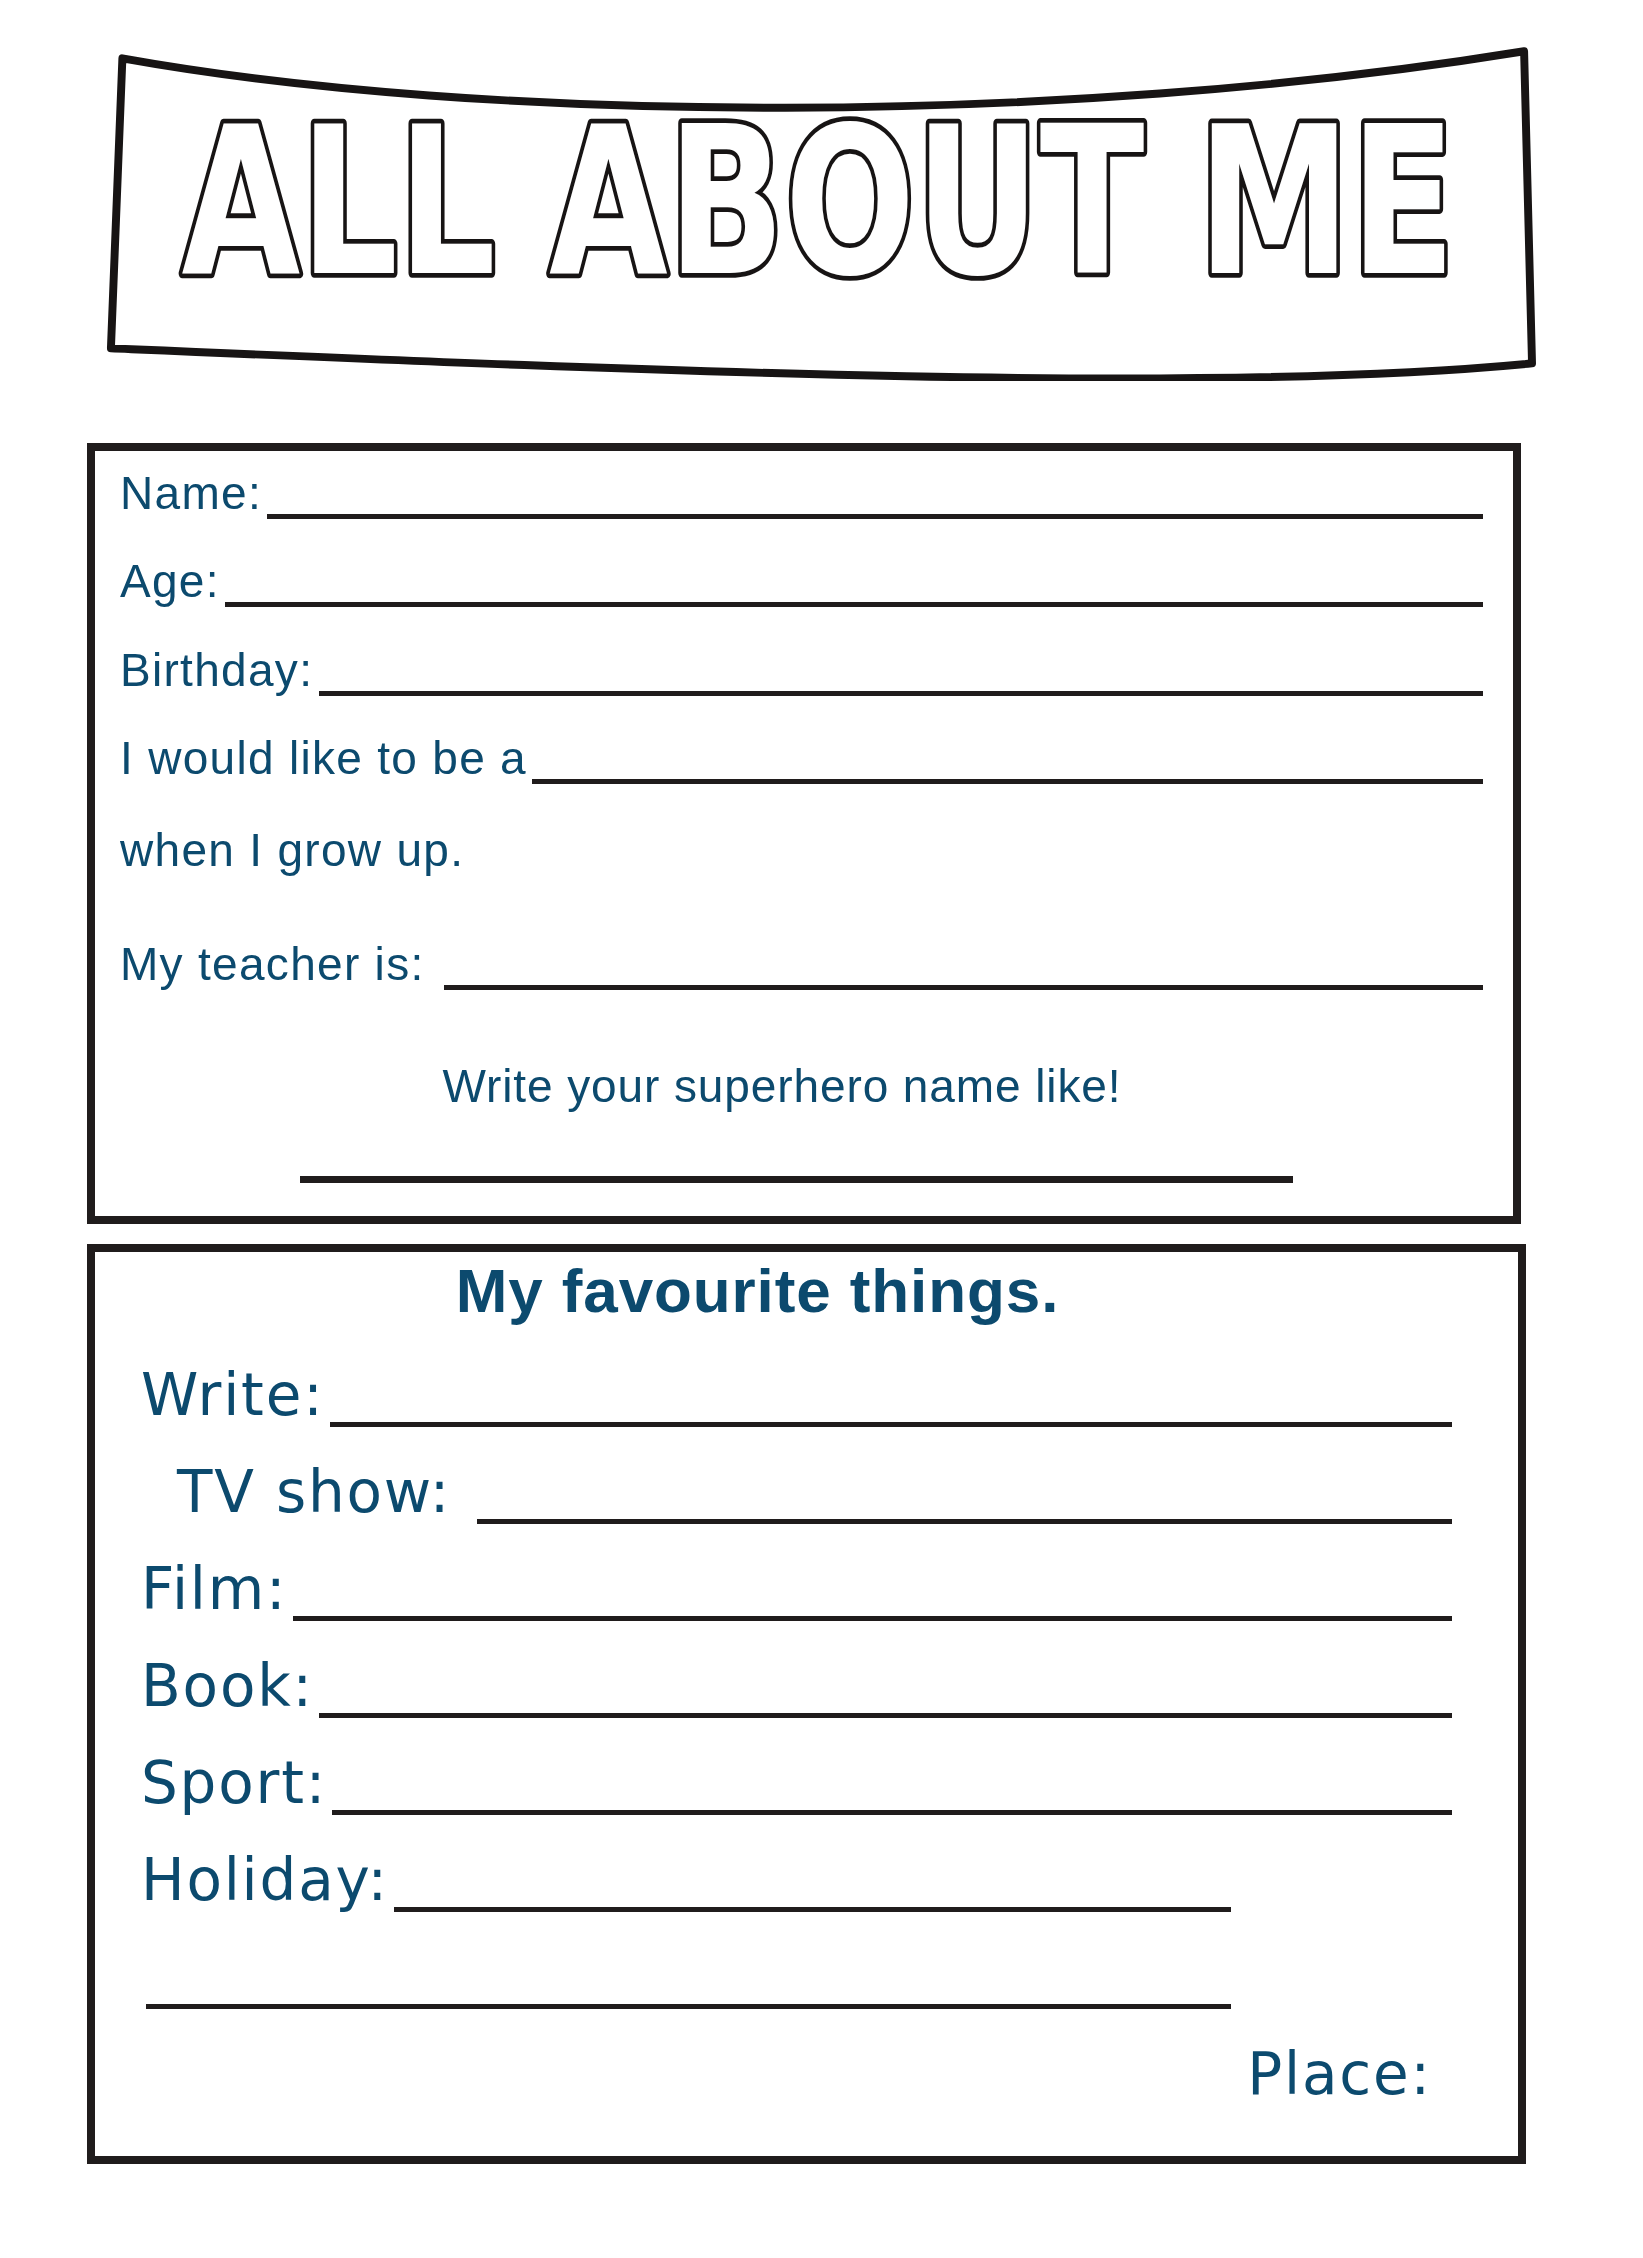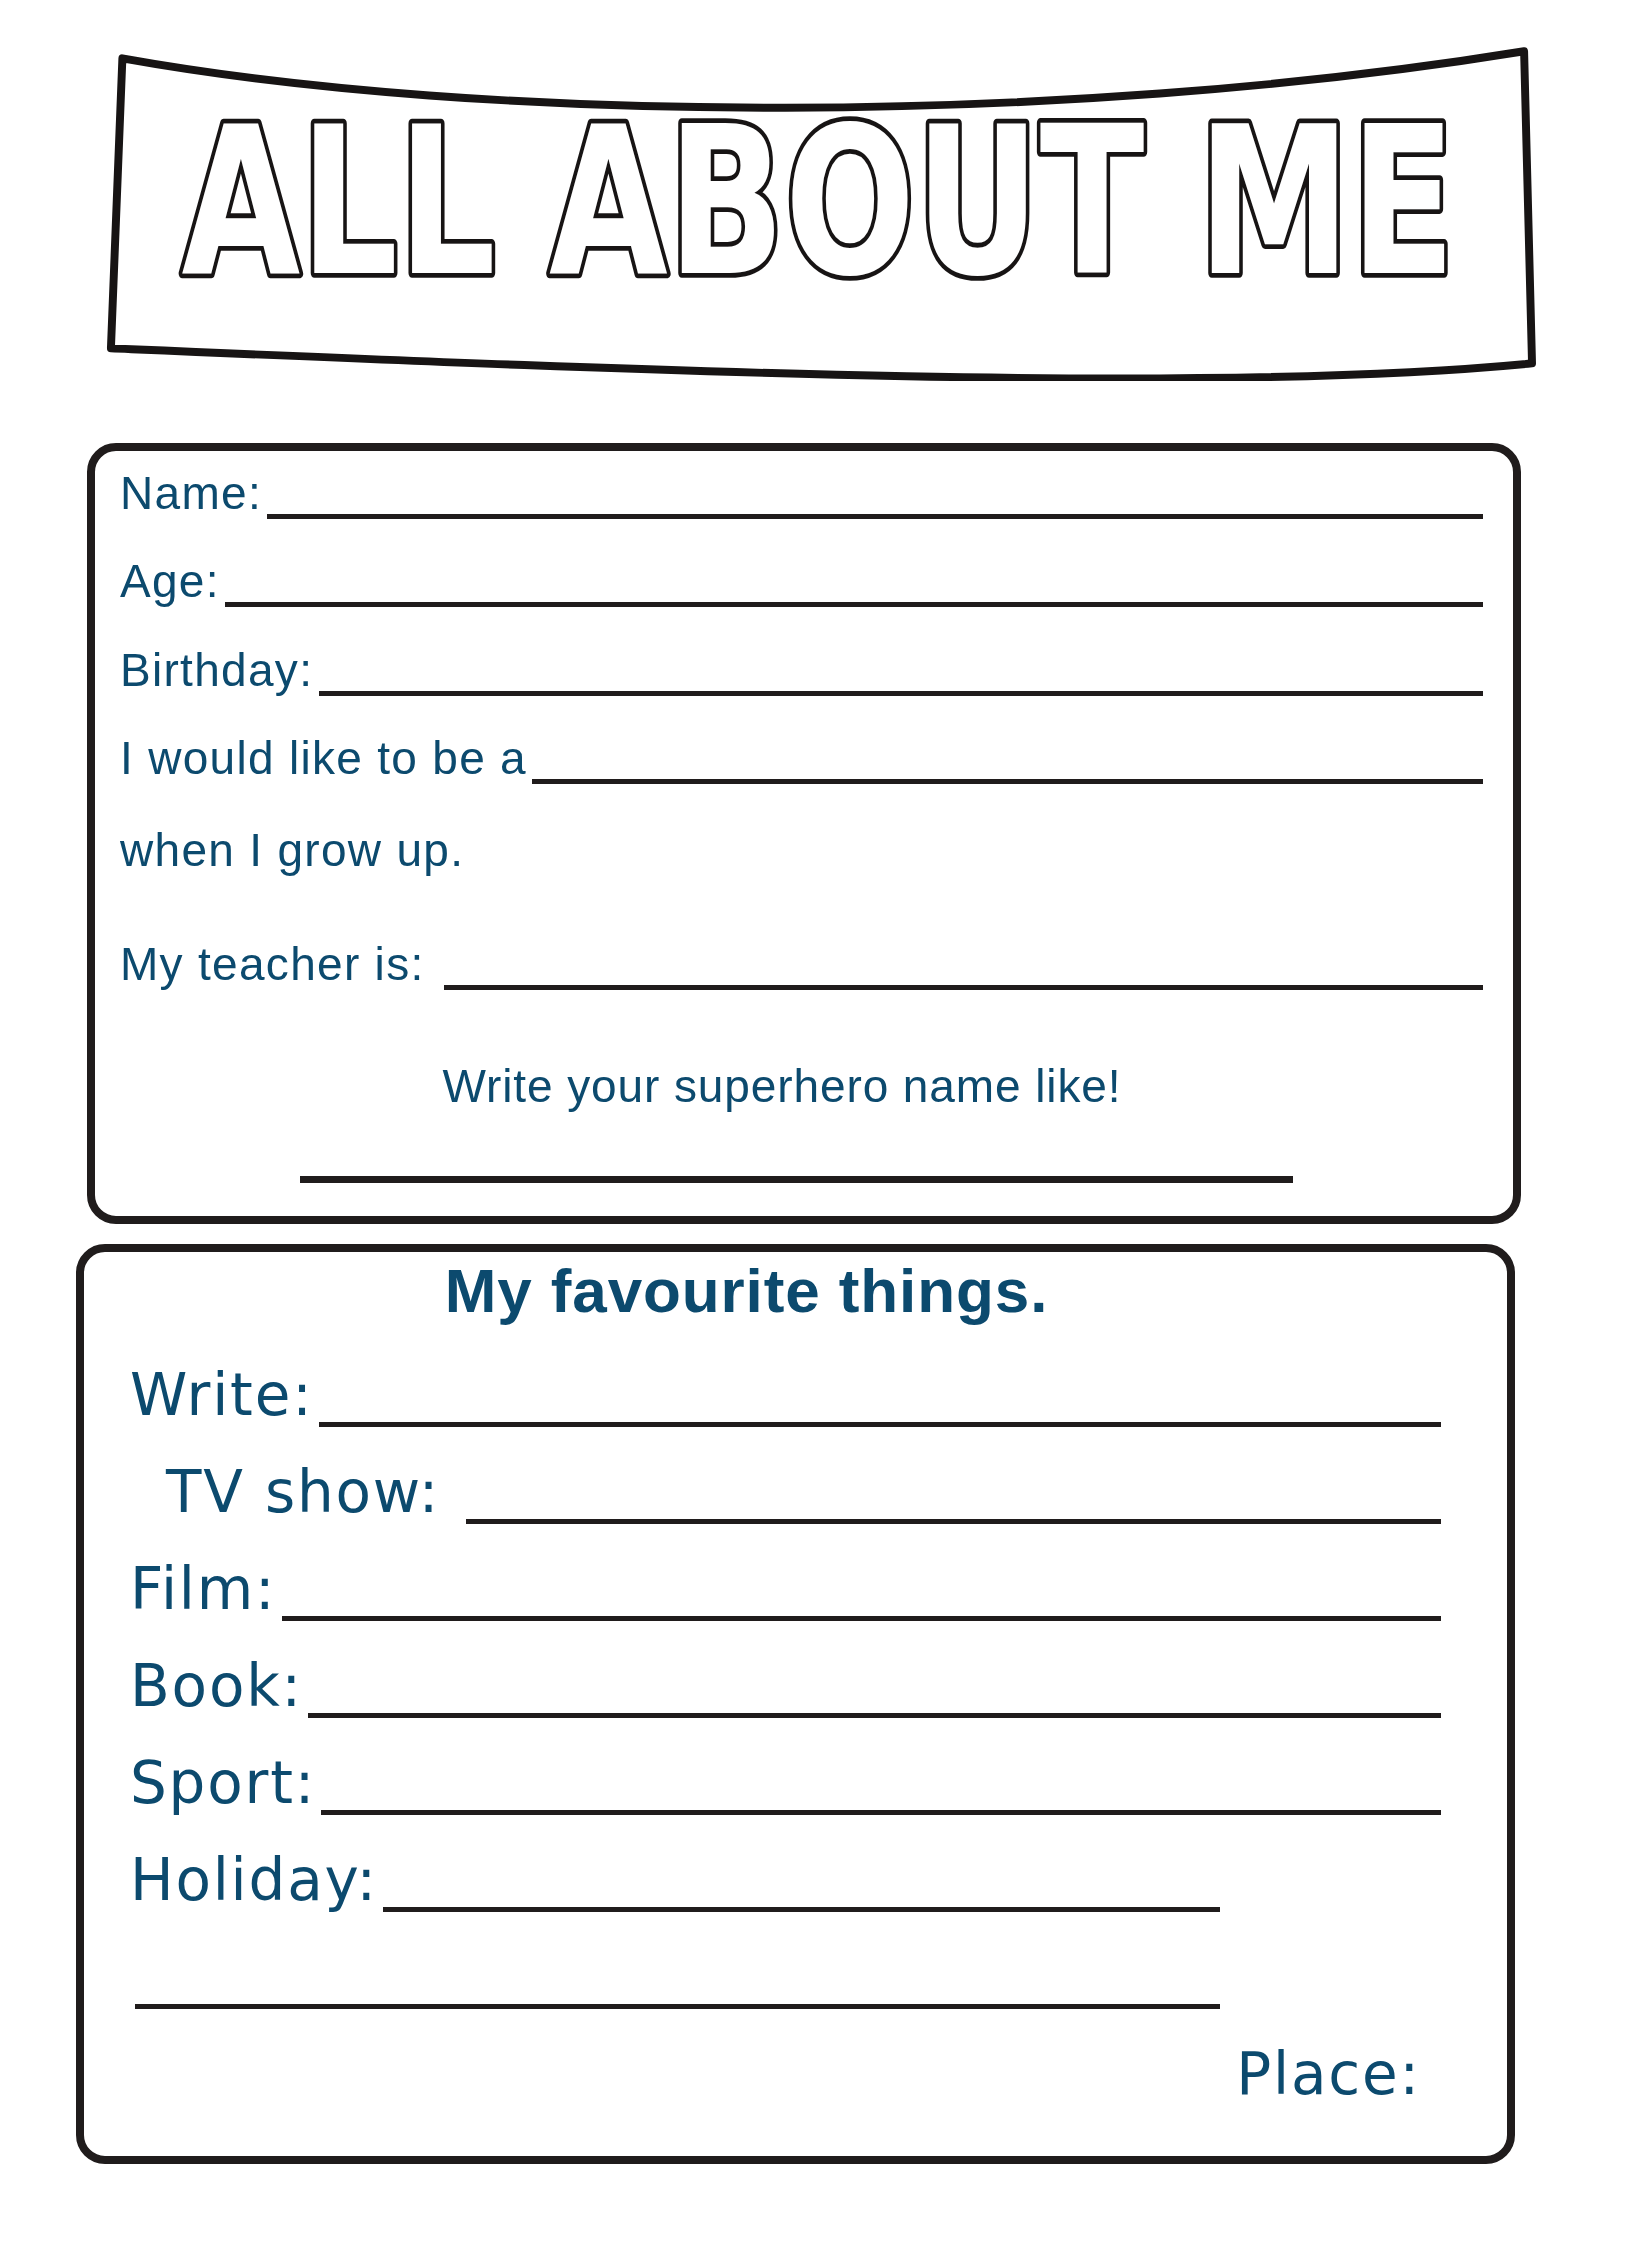--- a/index.html
+++ b/index.html
@@ -18,23 +18,23 @@
     font-family:"DejaVu Sans", sans-serif;
     font-weight:bold;
     font-size:233px;
     fill:#ffffff;
     stroke:#171414;
     stroke-width:11;
     paint-order:stroke fill;
     stroke-linejoin:round;
   }
   
-  .box{position:absolute;box-sizing:border-box;background:#ffffff;border-radius:29px;}
+  .box{position:absolute;box-sizing:border-box;background:#ffffff;}
   .box1{left:87px;top:443px;width:1434px;height:781px;border:8px solid #201c1c;}
-  .box2{left:76px;top:1244px;width:1439px;height:920px;border:8.8px solid #201c1c;}
+  .box2{left:87px;top:1244px;width:1439px;height:920px;border:8.8px solid #201c1c;}
   
   .frow{
     position:absolute;
     display:flex;
     align-items:flex-end;
   }
   .flabel{white-space:pre;}
   .wline{
     flex:1;
     border-bottom:5.3px solid #201c1c;

